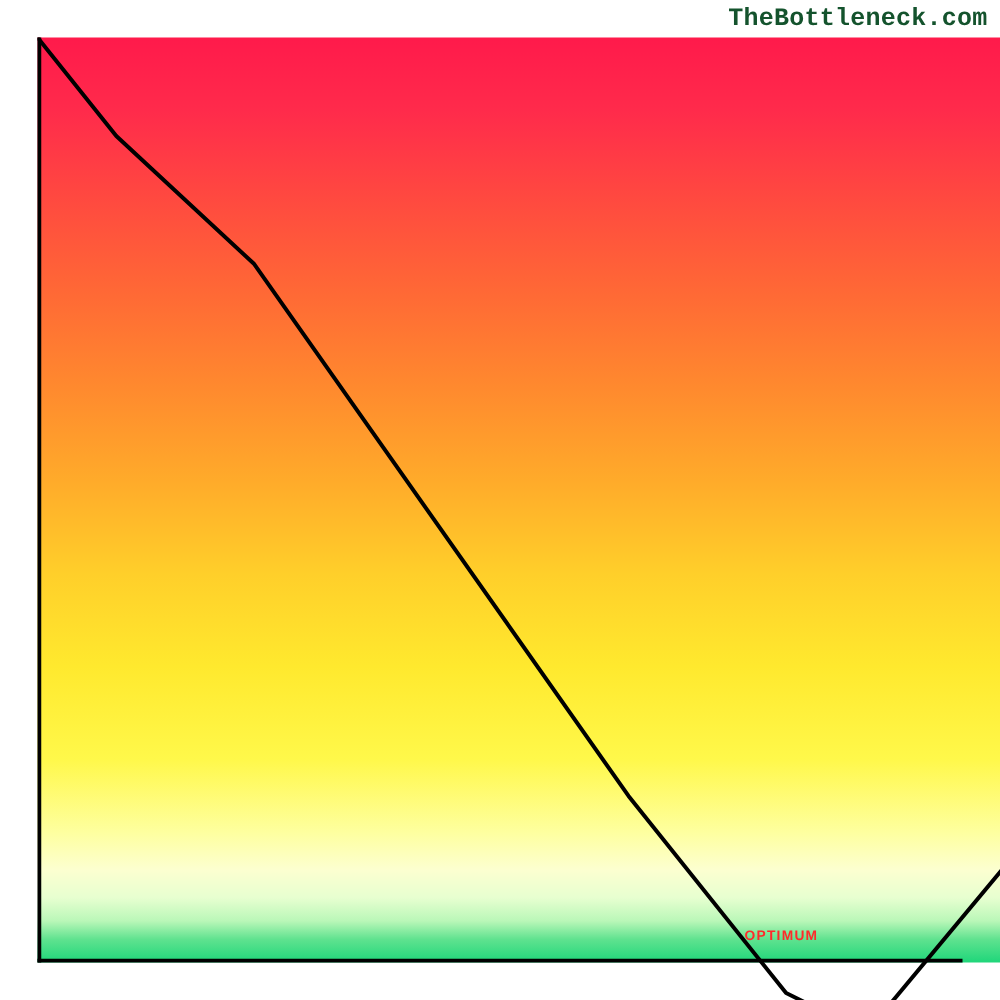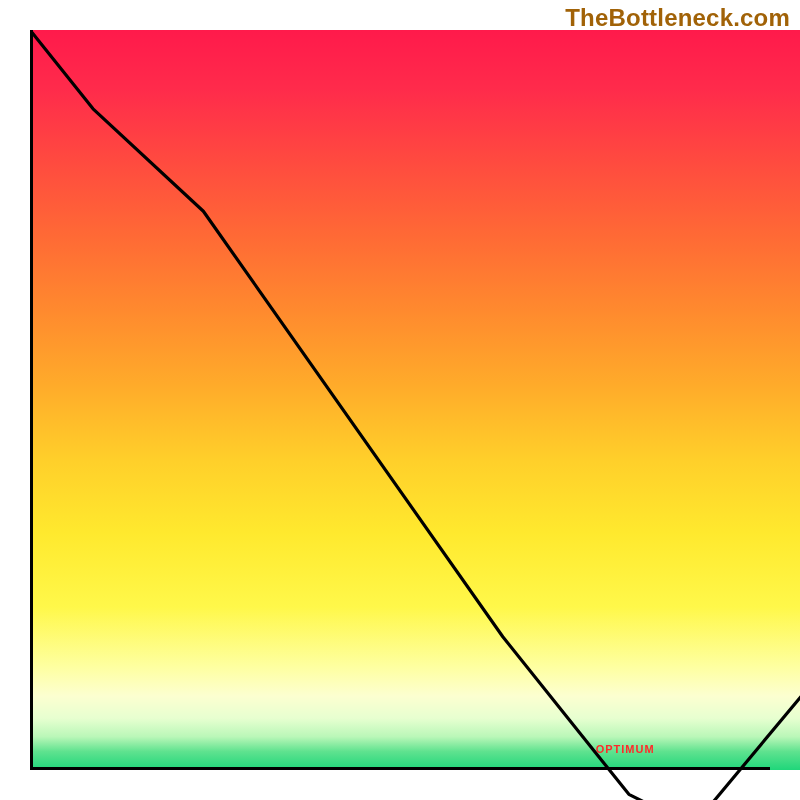--- a/index.html
+++ b/index.html
@@ -13,25 +13,26 @@
   }
   .container {
     position: relative;
     width: 800px;
     height: 800px;
   }
   .watermark {
     position: absolute;
     top: 4px;
     right: 10px;
-    font-size: 24px;
+    font-size: 20px;
     font-weight: bold;
-    color: #a16207;
+    color: #14532d;
     letter-spacing: 0.2px;
     user-select: none;
+    font-family: Liberation Mono, monospace;
   }
   .plot {
     position: absolute;
     left: 30px;
     top: 30px;
     width: 788px;
     height: 740px;
   }
   .gradient {
     position: absolute;

